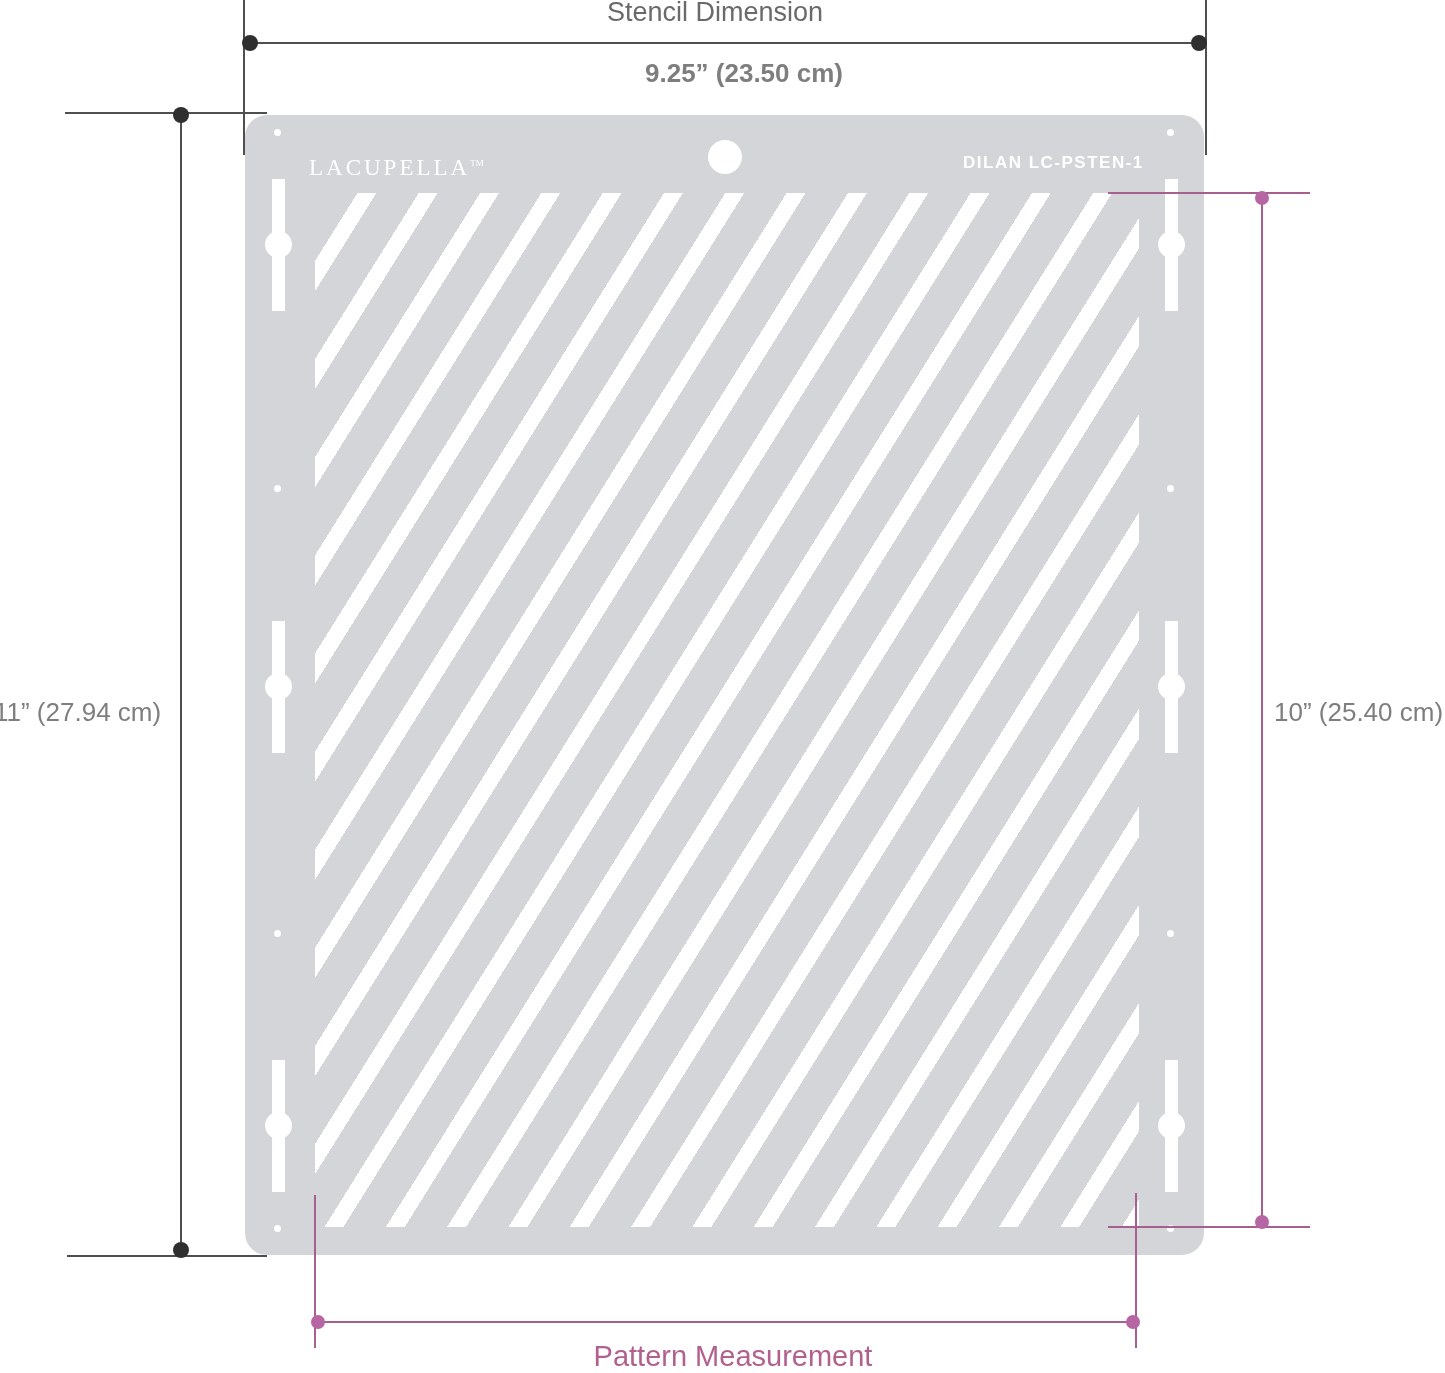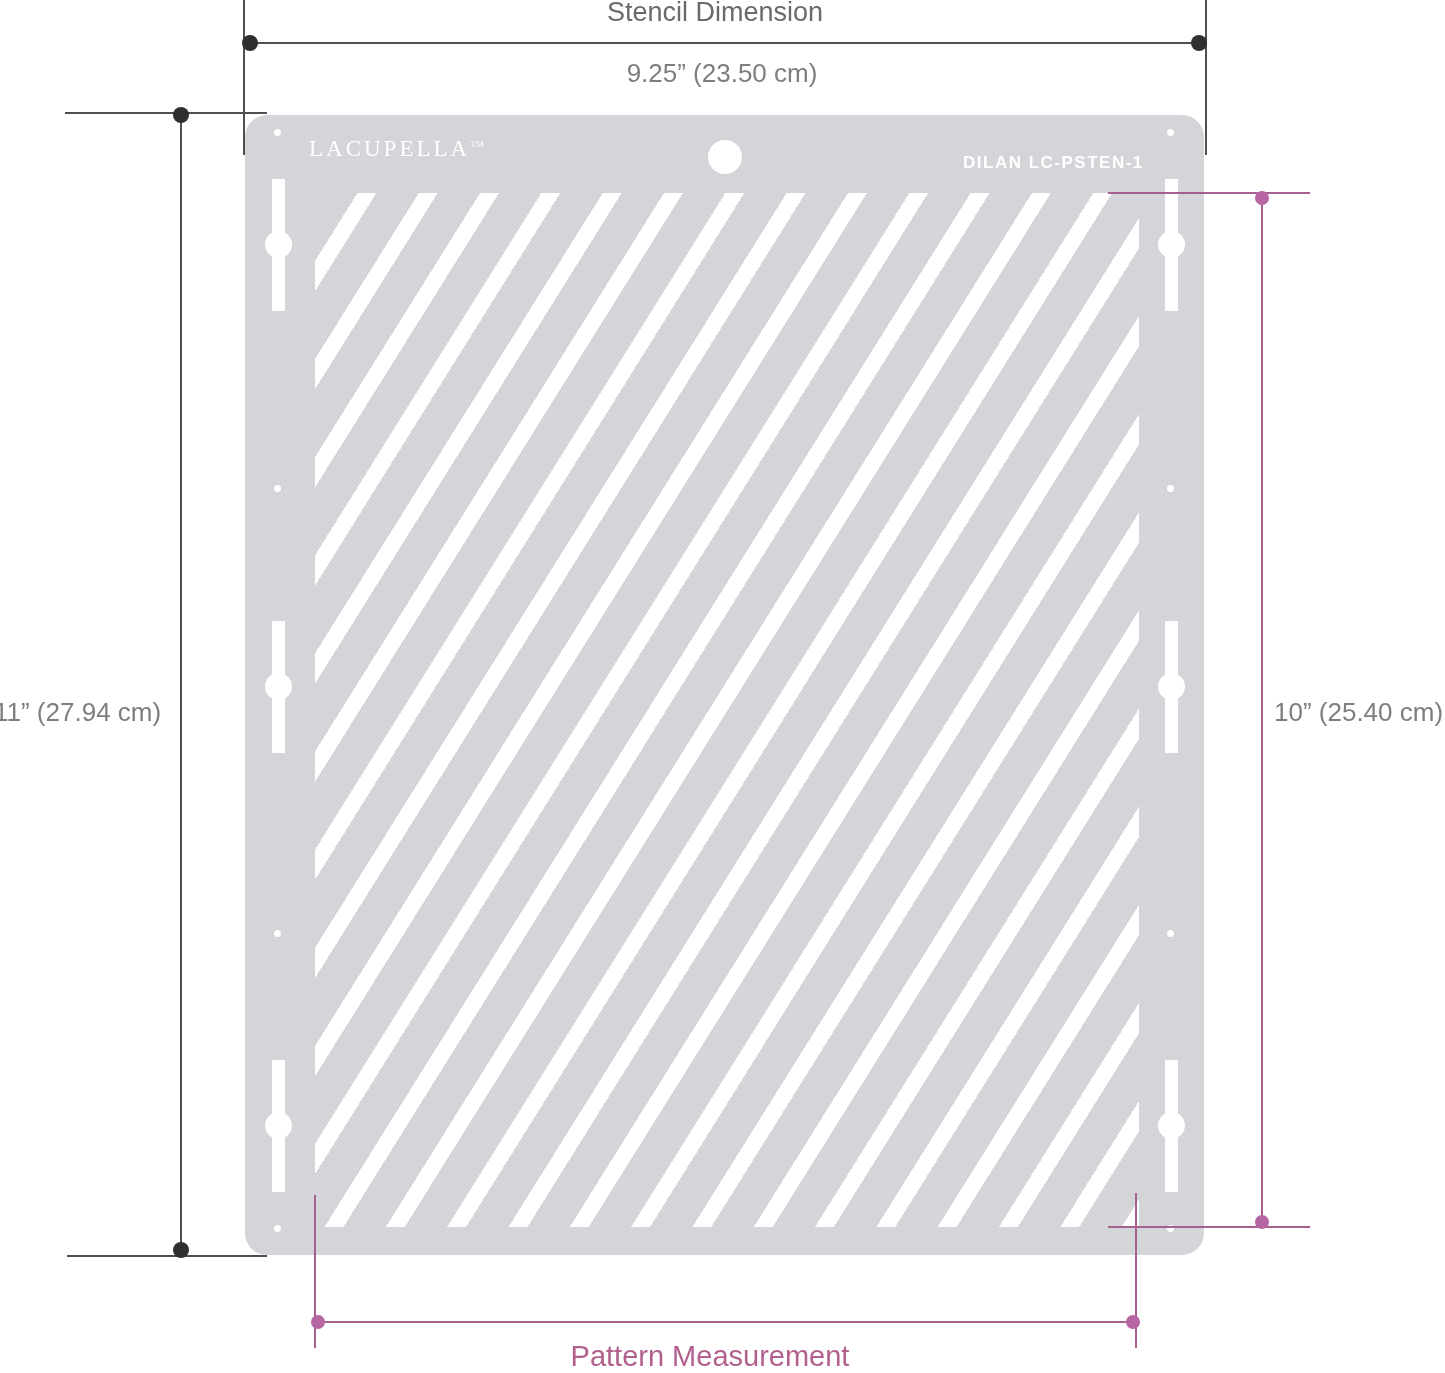--- a/index.html
+++ b/index.html
@@ -12,21 +12,21 @@
     position:absolute;left:245px;top:115px;width:959px;height:1140px;
     background:#d3d5d8;border-radius:22px;
   }
   .pattern{
     position:absolute;left:70px;top:78px;width:824px;height:1034px;
     background:repeating-linear-gradient(122deg,
       rgba(255,255,255,0) 0px, rgba(255,255,255,0) 36px,
       #ffffff 36px, #ffffff 52px);
   }
   .brand{
-    position:absolute;left:64px;top:21px;color:#ffffff;
+    position:absolute;left:64px;top:40px;color:#ffffff;
     font-family:"Liberation Serif","DejaVu Serif",serif;
     font-size:23px;letter-spacing:3px;white-space:nowrap;
   }
   .brand sup{font-size:9px;letter-spacing:0;}
   .code{
     position:absolute;left:718px;top:38px;width:170px;text-align:right;
     color:#ffffff;font-weight:bold;font-size:17px;letter-spacing:1.5px;white-space:nowrap;
   }
   .hole{position:absolute;left:463px;top:25px;width:34px;height:34px;background:#ffffff;border-radius:50%;}
   .regmark{position:absolute;width:13px;height:132px;}
@@ -94,36 +94,36 @@
     <div class="mdot" style="left:29px;top:1110px;"></div>
     <div class="mdot" style="left:922px;top:1110px;"></div>
   </div>
 
   <div class="vline" style="left:243px;top:0;width:2px;height:155px;"></div>
   <div class="vline" style="left:1205px;top:0;width:2px;height:155px;"></div>
   <div class="hline" style="left:250px;top:42px;width:949px;height:2px;"></div>
   <div class="enddot" style="left:242px;top:35px;"></div>
   <div class="enddot" style="left:1191px;top:35px;"></div>
   <div class="lbl center title-gray" style="left:495px;top:-3px;width:440px;">Stencil Dimension</div>
-  <div class="lbl center" style="left:502px;top:58px;width:440px;">9.25” (23.50 cm)</div>
+  <div class="lbl center" style="left:524px;top:58px;width:440px;font-weight:bold;">9.25” (23.50 cm)</div>
 
   <div class="hline" style="left:65px;top:112px;width:202px;height:2px;"></div>
   <div class="hline" style="left:67px;top:1255px;width:200px;height:2px;"></div>
   <div class="vline" style="left:180px;top:115px;width:2px;height:1135px;"></div>
   <div class="enddot" style="left:173px;top:107px;"></div>
   <div class="enddot" style="left:173px;top:1242px;"></div>
   <div class="lbl" style="left:-6px;top:697px;width:180px;">11” (27.94 cm)</div>
 
   <div class="hline pink" style="left:1108px;top:192px;width:202px;height:2px;"></div>
   <div class="hline pink" style="left:1108px;top:1226px;width:202px;height:2px;"></div>
   <div class="vline pink" style="left:1261px;top:198px;width:2px;height:1024px;"></div>
   <div class="pinkdot" style="left:1255px;top:191px;"></div>
   <div class="pinkdot" style="left:1255px;top:1215px;"></div>
   <div class="lbl" style="left:1274px;top:697px;width:175px;">10” (25.40 cm)</div>
 
   <div class="vline pink" style="left:314px;top:1195px;width:2px;height:153px;"></div>
   <div class="vline pink" style="left:1135px;top:1193px;width:2px;height:155px;"></div>
   <div class="hline pink" style="left:318px;top:1321px;width:815px;height:2px;"></div>
   <div class="pinkdot" style="left:311px;top:1315px;"></div>
   <div class="pinkdot" style="left:1126px;top:1315px;"></div>
-  <div class="lbl center title-pink" style="left:480px;top:1340px;width:460px;">Pattern Measurement</div>
+  <div class="lbl center title-pink" style="left:503px;top:1340px;width:460px;">Pattern Measurement</div>
 
 </div>
 
 </body></html>

